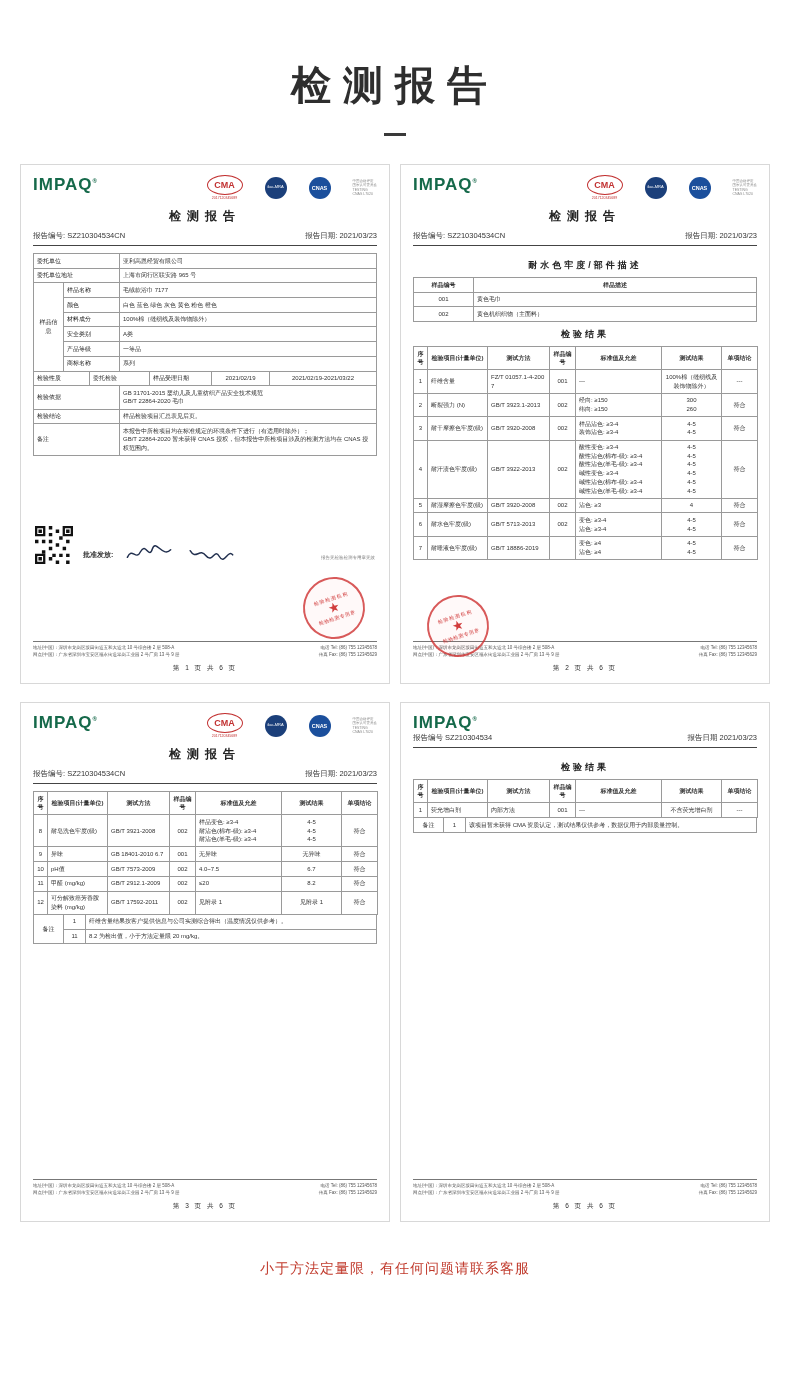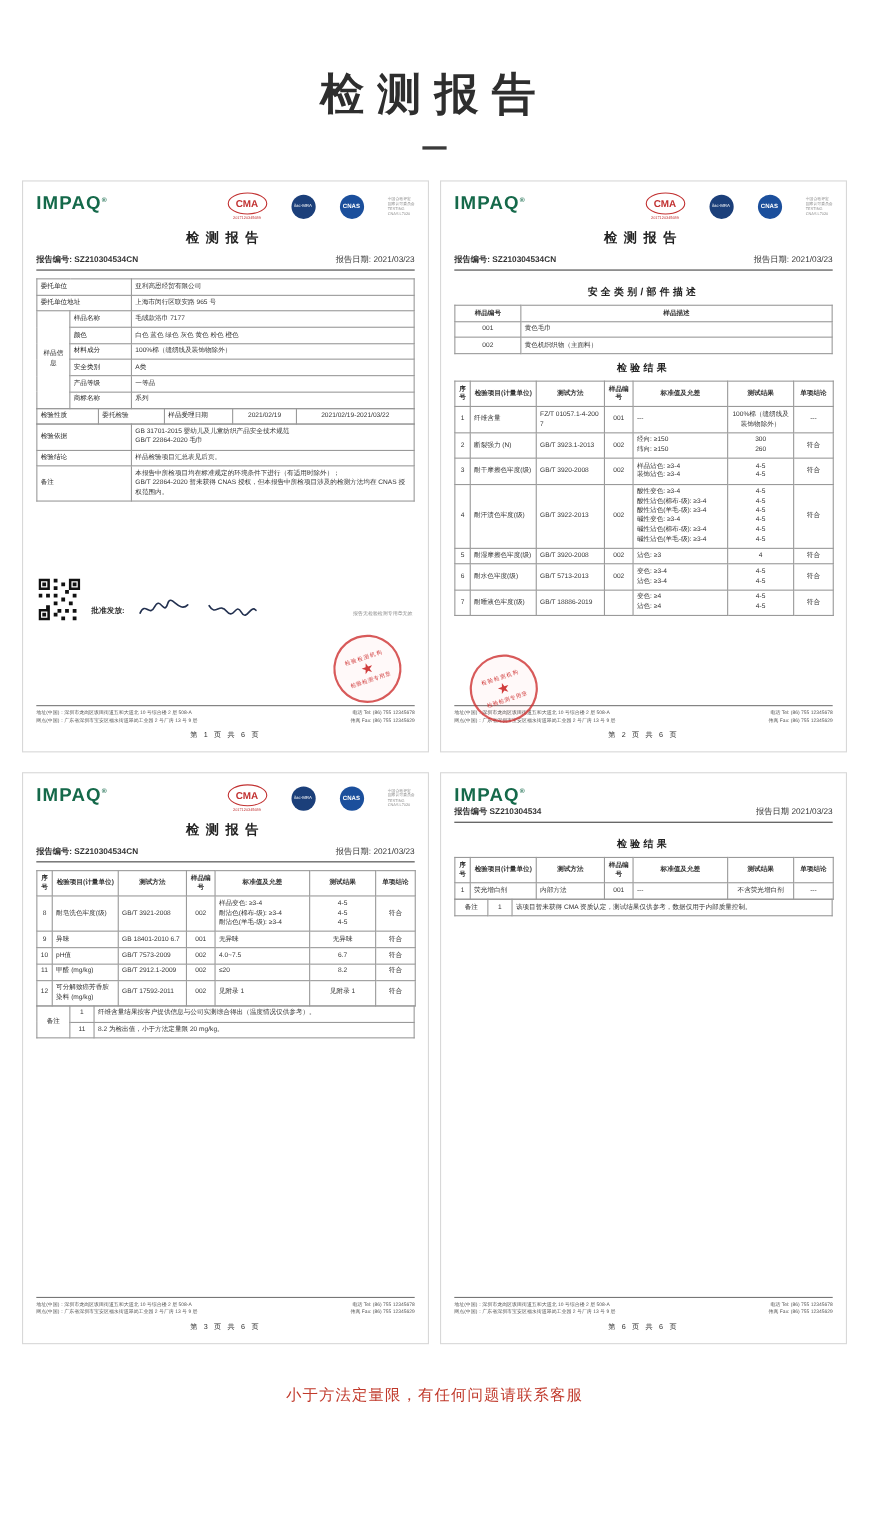--- a/index.html
+++ b/index.html
@@ -28,21 +28,21 @@
   .cma-code { font-size:3.5px; color:#c23232; margin-top:1px; }
   .ilac { width:22px; height:22px; border-radius:50%; background:#1b3f7a; color:#fff; font-size:4px;
           display:flex; align-items:center; justify-content:center; text-align:center; line-height:1.1; padding:2px; }
   .cnas { width:22px; height:22px; border-radius:50%; background:#1b4f9c; color:#fff; font-size:5.5px; font-weight:700;
           display:flex; align-items:center; justify-content:center; }
   .cnas-side { font-size:3.5px; color:#8a8a8a; white-space:pre-line; line-height:1.25; }
 
   .card-title { text-align:center; font-size:12px; font-weight:700; letter-spacing:6px; color:#222; margin:8px 0 6px; }
   .meta-row { display:flex; justify-content:space-between; align-items:flex-end; border-bottom:1px solid #444;
               padding-bottom:4px; margin-bottom:7px; font-size:7.5px; }
-  .meta-no { font-weight:700; }
+  .meta-no { font-weight:400; }
 
   .section-title { text-align:center; font-size:9px; font-weight:700; letter-spacing:3px; margin:6px 0 5px; color:#222; }
 
   
   .tbl { width:344px; border-collapse:collapse; table-layout:fixed; }
   .tbl + .tbl { margin-top:-1px; }
   .tbl td, .tbl th { border:1px solid #9a9a9a; padding:2.5px 3px; font-size:6px; line-height:1.45;
                      vertical-align:middle; word-break:break-all; }
   .tbl th { font-weight:700; text-align:center; }
   .lbl { color:#222; }
@@ -261,21 +261,21 @@
 TESTING
 CNAS L7020</div>
         </div>
       </div>
       <h3 class="card-title">检测报告</h3>
       <div class="meta-row">
         <span class="meta-no">报告编号: SZ210304534CN</span>
         <span class="meta-date">报告日期: 2021/03/23</span>
       </div>
 
-      <div class="section-title">安全类别/部件描述</div>
+      <div class="section-title">耐水色牢度/部件描述</div>
       <table class="tbl">
         <colgroup>
             <col style="width:60px">
             <col>
           </colgroup>
         <thead>
           <tr>
 
           <th>样品编号</th>
               <th>样品描述</th>

